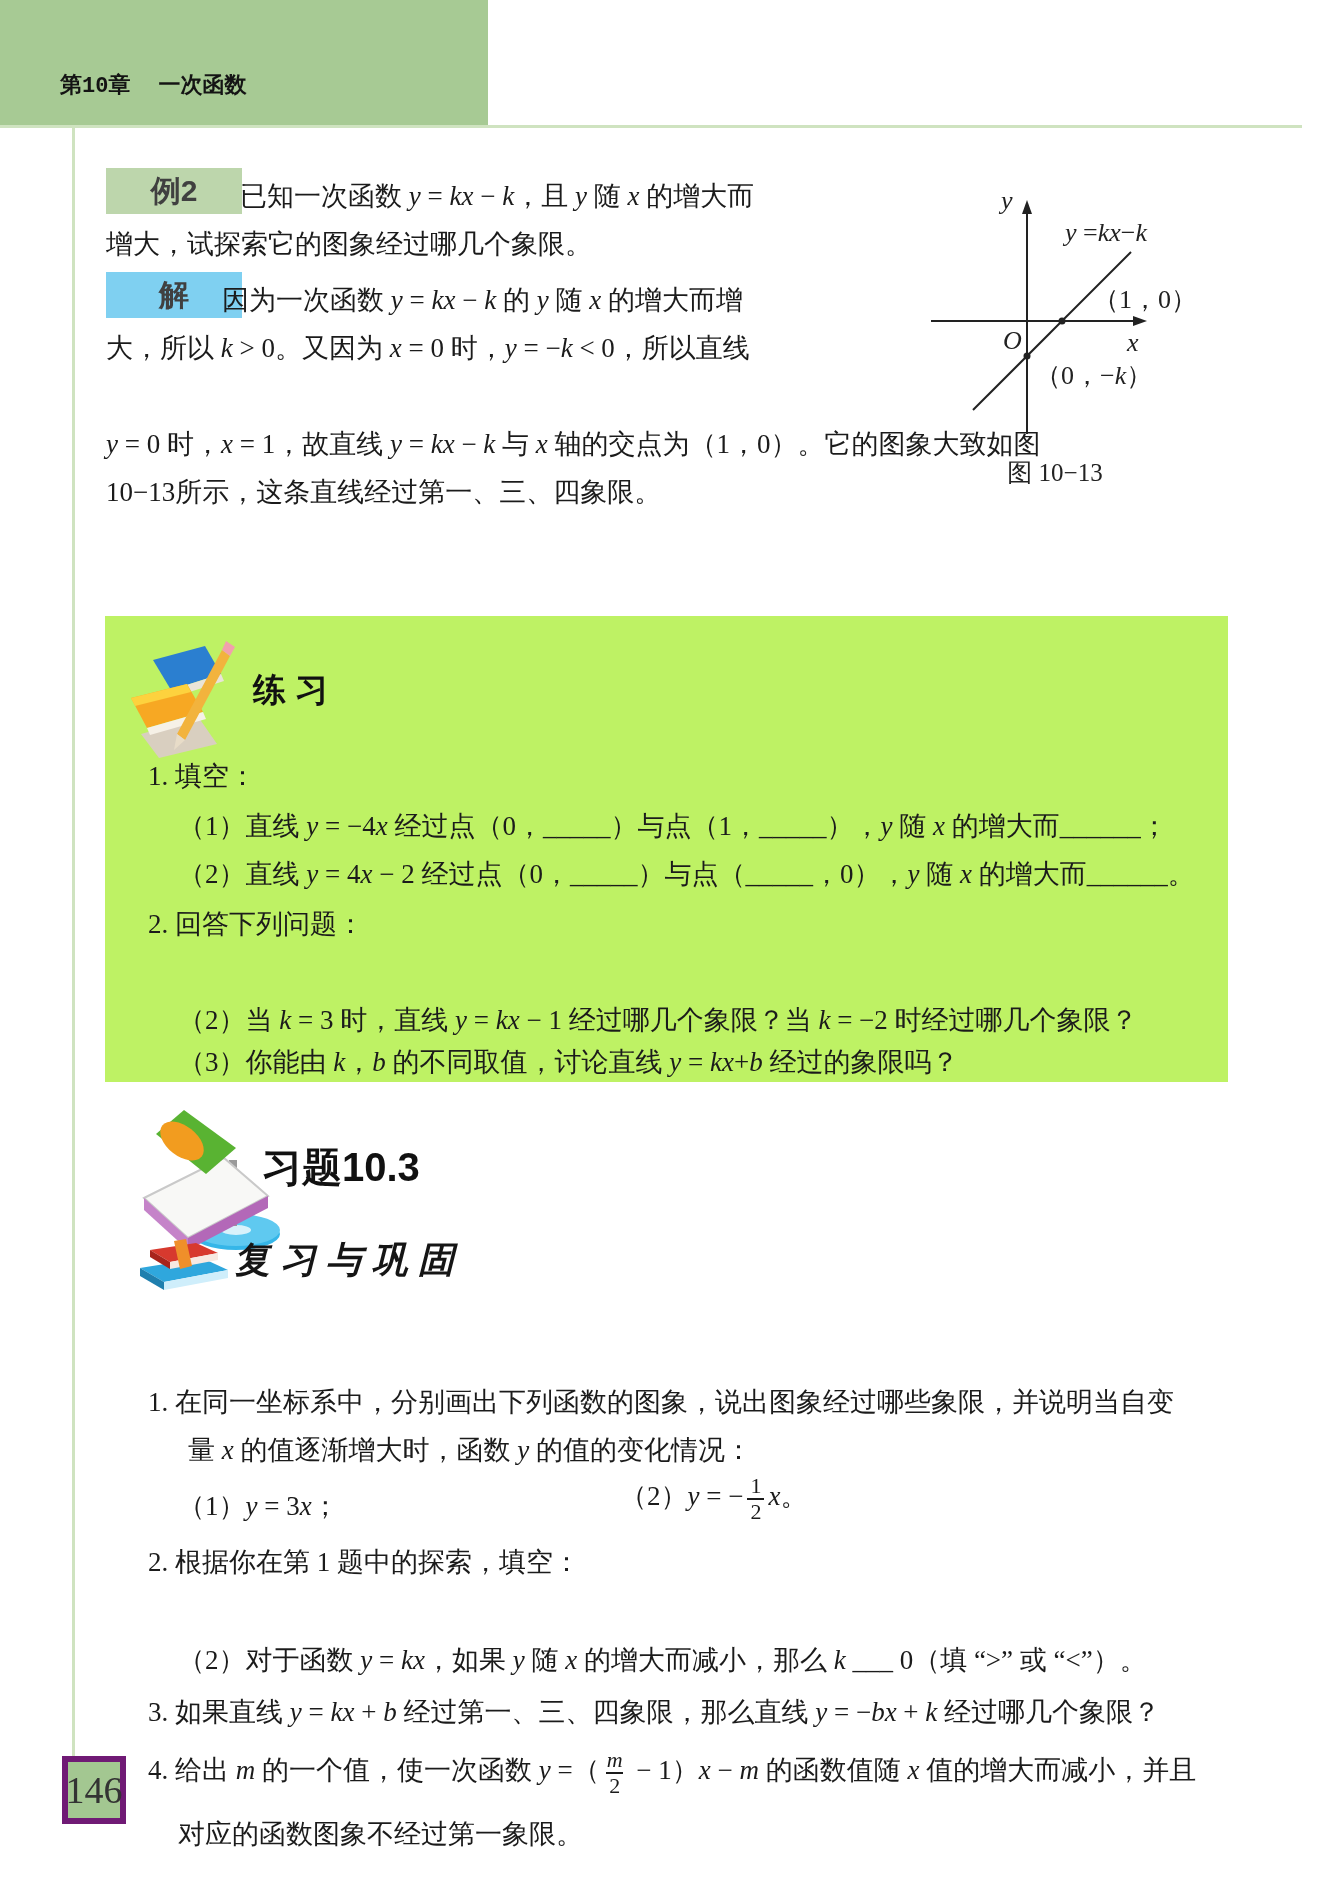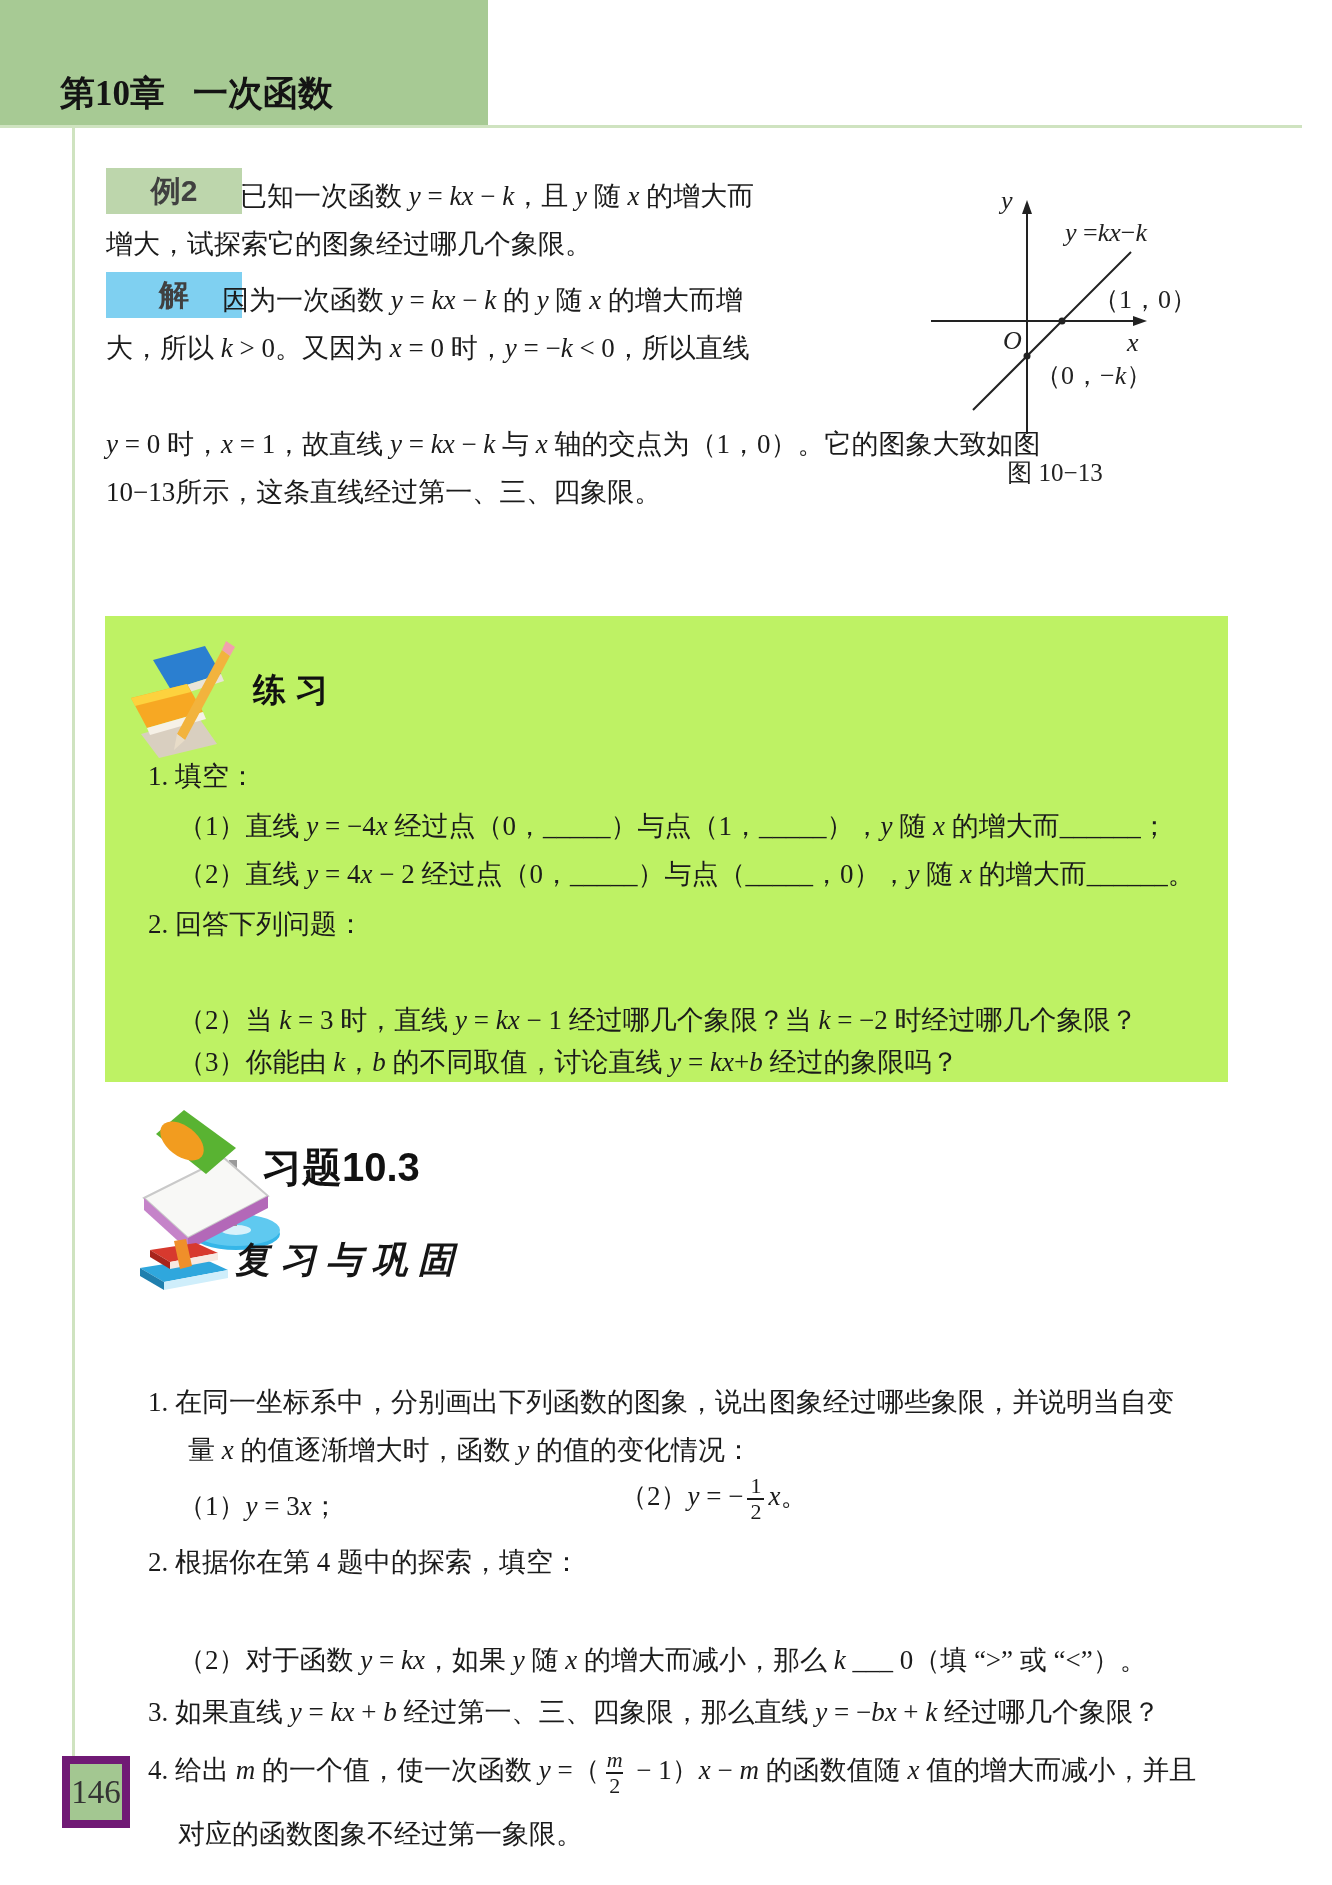--- a/index.html
+++ b/index.html
@@ -2,22 +2,22 @@
 <html><head>
 <meta charset="utf-8">
 <style>
   html,body{margin:0;padding:0;background:#ffffff;}
   .page{
     position:relative;width:1332px;height:1885px;background:#ffffff;
     font-family:"Liberation Serif","DejaVu Serif",serif;color:#1b1b1b;overflow:hidden;
   }
   
   .header-block{position:absolute;left:0;top:0;width:488px;height:127px;background:#a7ca94;}
-  .header-title{position:absolute;left:60px;top:70px;font-family:Liberation Serif, serif;
-    font-weight:bold;font-size:35px;color:#141414;white-space:nowrap;}
+  .header-title{position:absolute;left:60px;top:70px;font-family:Liberation Mono, monospace;
+    font-weight:bold;font-size:22px;color:#141414;white-space:nowrap;}
   .header-title .gap{display:inline-block;width:28px;}
   .hrule{position:absolute;left:0;top:125px;width:1302px;height:3px;background:#cfe3c0;}
   .vrule{position:absolute;left:72px;top:127px;width:3px;height:1630px;background:#cfe3c0;}
   
   .line{position:absolute;font-size:27px;white-space:nowrap;color:#1b1b1b;}
   i{font-style:italic;}
   
   .tag{position:absolute;width:136px;height:46px;display:flex;align-items:center;justify-content:center;
     font-family:"Liberation Sans","DejaVu Sans",sans-serif;font-weight:bold;font-size:30px;color:#404040;}
   .example-tag{left:106px;top:168px;background:#bdd6ac;}
@@ -40,22 +40,22 @@
     font-size:36px;letter-spacing:10px;color:#151515;}
   .exercise-icon{position:absolute;left:128px;top:1102px;}
   .review-icon{position:absolute;left:136px;top:1236px;}
   
   .frac{display:inline-flex;flex-direction:column;align-items:center;vertical-align:middle;
     font-size:22px;line-height:1.1;margin:0 4px;}
   .frac .den{border-top:2px solid currentColor;padding:0 3px;}
   .frac .num{padding:0 3px;}
   
   .page-num{position:absolute;left:62px;top:1756px;width:52px;height:56px;background:#a3c791;
-    border:8px solid #701a75;display:flex;align-items:center;justify-content:center;
-    font-size:33px;color:#333;}
+    border:6px solid #701a75;display:flex;align-items:center;justify-content:center;
+    font-size:38px;color:#333;}
 </style>
 </head>
 <body>
 
 <div class="page">
 
   <div class="header-block">
     <div class="header-title">
       <span>第10章</span><span class="gap"></span><span>一次函数</span>
     </div>
@@ -137,21 +137,21 @@
   </svg>
   <div class="review-heading">复习与巩固</div>
 
   <div class="line" style="left:148px;top:1384px">1. 在同一坐标系中，分别画出下列函数的图象，说出图象经过哪些象限，并说明当自变</div>
   <div class="line" style="left:188px;top:1432px">量 <i>x</i> 的值逐渐增大时，函数 <i>y</i> 的值的变化情况：</div>
   <div class="line" style="left:178px;top:1488px">（1）<i>y</i> = 3<i>x</i>；</div>
   <div class="line" style="left:620px;top:1474px">（2）<i>y</i> = −<span class="frac">
         <span class="num">1</span>
         <span class="den">2</span>
       </span><i>x</i>。</div>
-  <div class="line" style="left:148px;top:1544px">2. 根据你在第 4 题中的探索，填空：</div>
+  <div class="line" style="left:148px;top:1544px">2. 根据你在第 1 题中的探索，填空：</div>
   <div class="line" style="left:178px;top:1642px">（2）对于函数 <i>y</i> = <i>kx</i>，如果 <i>y</i> 随 <i>x</i> 的增大而减小，那么 <i>k</i> ___ 0（填 “&gt;” 或 “&lt;”）。</div>
   <div class="line" style="left:148px;top:1694px">3. 如果直线 <i>y</i> = <i>kx</i> + <i>b</i> 经过第一、三、四象限，那么直线 <i>y</i> = −<i>bx</i> + <i>k</i> 经过哪几个象限？</div>
   <div class="line" style="left:148px;top:1748px">4. 给出 <i>m</i> 的一个值，使一次函数 <i>y</i> =（<span class="frac">
         <span class="num"><i>m</i></span>
         <span class="den">2</span>
       </span> − 1）<i>x</i> − <i>m</i> 的函数值随 <i>x</i> 值的增大而减小，并且</div>
   <div class="line" style="left:178px;top:1816px">对应的函数图象不经过第一象限。</div>
 
   <div class="page-num">146</div>
 

